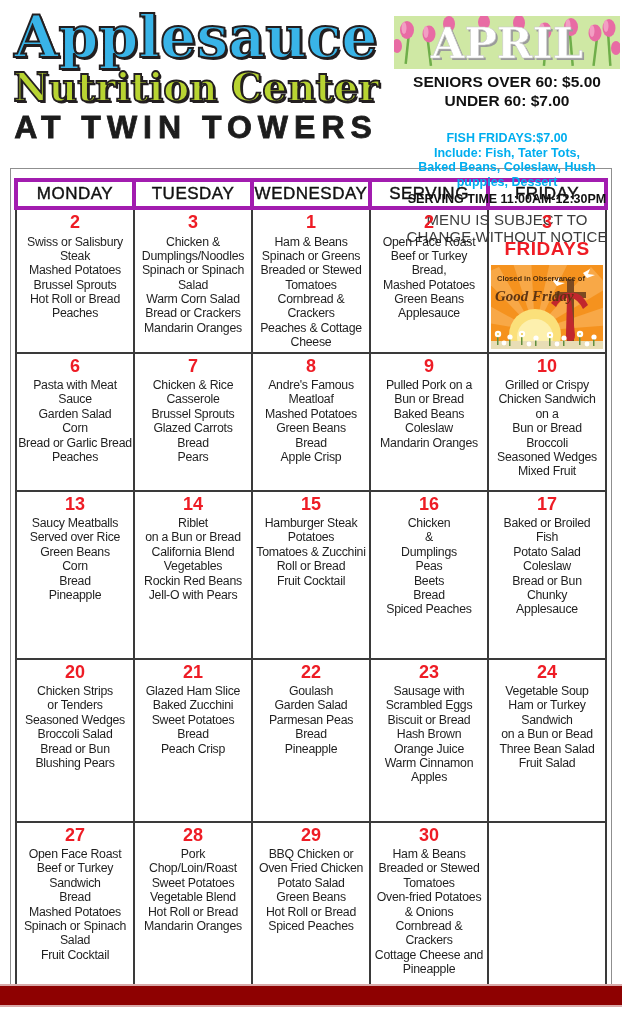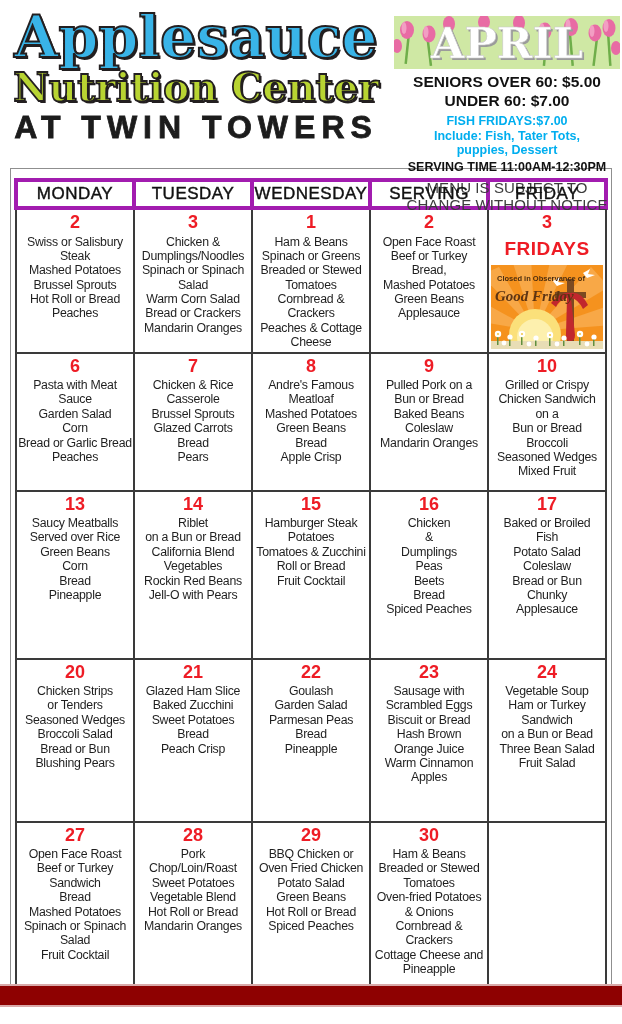--- a/index.html
+++ b/index.html
@@ -15,21 +15,21 @@
   .logo-line2{font-family:"DejaVu Serif","Liberation Serif",serif;font-weight:bold;
               font-size:39px;line-height:1.1;color:#b8d432;
               -webkit-text-stroke:1.8px #231f20;text-shadow:2px 2px 0 #231f20;}
   .logo-line3{font-family:"Liberation Sans",sans-serif;font-size:32px;line-height:1.15;
               color:#1c1c1c;letter-spacing:6px;font-weight:bold;
               -webkit-text-stroke:0.8px #1c1c1c;}
   .info{width:230px;text-align:center;padding-top:16px;}
   .april-banner{display:block;margin:0 auto 3px auto;}
   .price-line{font-size:15.5px;font-weight:bold;color:#111;line-height:1.25;}
   .fish-line{font-size:12.5px;font-weight:bold;color:#00aeef;line-height:1.18;}
-  .fish-first{margin-top:3px;}
+  .fish-first{margin-top:20px;}
   .serving-line{font-size:12.5px;font-weight:bold;color:#111;line-height:1.3;margin-top:1px;}
   .notice-line{font-size:15px;color:#3c3c3c;margin-top:4px;letter-spacing:0.1px;}
 
   
   .calendar-wrap{margin:2px 10px 0 10px;border:1px solid #8f8f8f;
                  padding:9px 3px 3px 3px;background:#fff;}
   table.cal{width:100%;border-collapse:collapse;table-layout:fixed;}
   table.cal th{border:4px solid #a21caf;font-size:17px;font-weight:normal;
                letter-spacing:0.5px;color:#111;padding:1px 0;height:22px;
                -webkit-text-stroke:0.4px #111;}
@@ -93,20 +93,21 @@
               <ellipse cx="212" cy="10" rx="2.5" ry="6"></ellipse>
           </g>
         </g>
         <text x="115" y="44" text-anchor="middle" font-family="DejaVu Serif, serif" font-weight="bold" font-size="43" fill="#9b9b9b">APRIL</text>
         <text x="113" y="42" text-anchor="middle" font-family="DejaVu Serif, serif" font-weight="bold" font-size="43" fill="#ffffff" stroke="#c9c9c9" stroke-width="0.6">APRIL</text>
       </svg>
       <div class="price-line">SENIORS OVER 60: $5.00</div>
       <div class="price-line">UNDER 60: $7.00</div>
       <div class="fish-line fish-first">FISH FRIDAYS:$7.00</div>
       <div class="fish-line">Include: Fish, Tater Tots,</div>
+      <div class="fish-line">Baked Beans, Coleslaw, Hush</div>
       <div class="fish-line">puppies, Dessert</div>
       <div class="serving-line">SERVING TIME 11:00AM-12:30PM</div>
       <div class="notice-line">MENU IS SUBJECT TO CHANGE WITHOUT NOTICE</div>
     </div>
   </div>
 
   <div class="calendar-wrap">
     <table class="cal">
       <thead>
         <tr>

